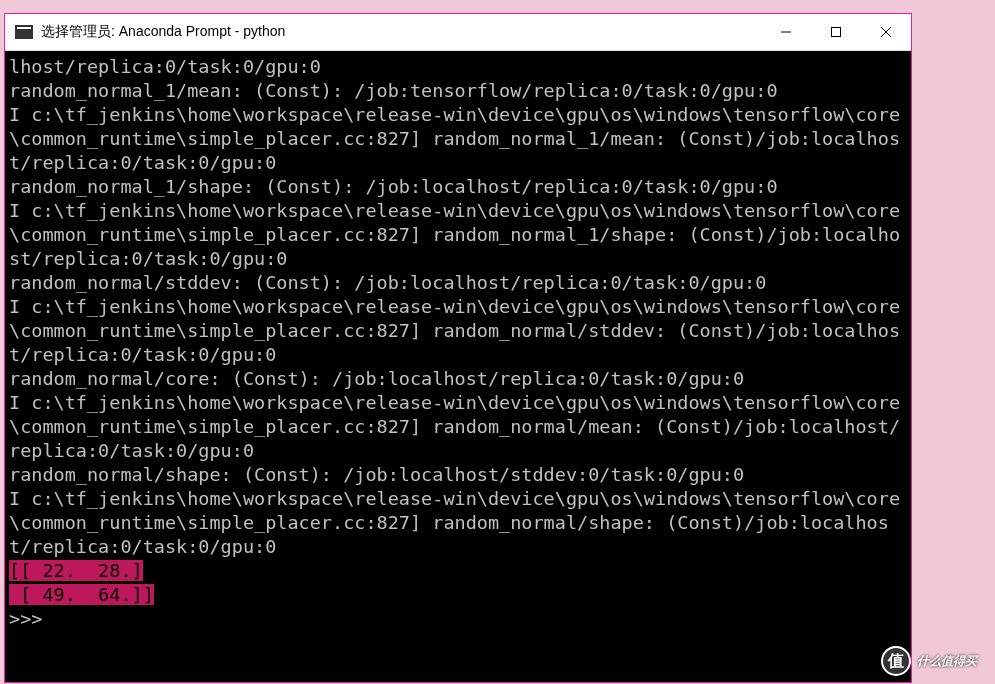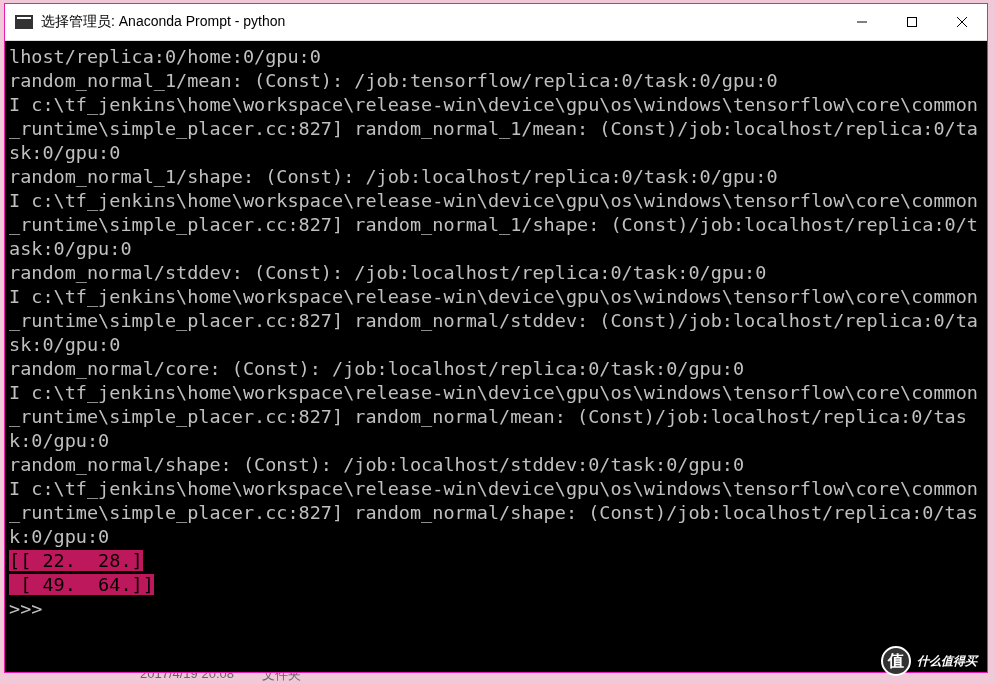--- a/index.html
+++ b/index.html
@@ -10,23 +10,23 @@
     body {
       width: 995px;
       height: 684px;
       background: #f0c8d8;
       font-family: "Microsoft YaHei", sans-serif;
       overflow: hidden;
       position: relative;
     }
     .window {
       position: absolute;
-      top: 3px;
+      top: 13px;
       left: 4px;
-      width: 984px;
+      width: 908px;
       height: 670px;
       background: #fff;
       border: 1px solid #e81cb0;
       display: flex;
       flex-direction: column;
     }
     .titlebar {
       height: 37px;
       background: #fff;
       display: flex;
@@ -162,21 +162,21 @@
           </svg>
       </div>
       <div class="win-btn close">
         <svg width="12" height="12" viewBox="0 0 12 12">
             <line x1="1" y1="1" x2="11" y2="11" stroke="currentColor" stroke-width="1"></line>
             <line x1="11" y1="1" x2="1" y2="11" stroke="currentColor" stroke-width="1"></line>
           </svg>
       </div>
     </div>
   </div>
-  <div class="terminal"><span>lhost/replica:0/home:0/gpu:0</span>
+  <div class="terminal"><span>lhost/replica:0/task:0/gpu:0</span>
 <span>random_normal_1/mean: (Const): /job:tensorflow/replica:0/task:0/gpu:0</span>
 <span>I c:\tf_jenkins\home\workspace\release-win\device\gpu\os\windows\tensorflow\core\common_runtime\simple_placer.cc:827] random_normal_1/mean: (Const)/job:localhost/replica:0/task:0/gpu:0</span>
 <span>random_normal_1/shape: (Const): /job:localhost/replica:0/task:0/gpu:0</span>
 <span>I c:\tf_jenkins\home\workspace\release-win\device\gpu\os\windows\tensorflow\core\common_runtime\simple_placer.cc:827] random_normal_1/shape: (Const)/job:localhost/replica:0/task:0/gpu:0</span>
 <span>random_normal/stddev: (Const): /job:localhost/replica:0/task:0/gpu:0</span>
 <span>I c:\tf_jenkins\home\workspace\release-win\device\gpu\os\windows\tensorflow\core\common_runtime\simple_placer.cc:827] random_normal/stddev: (Const)/job:localhost/replica:0/task:0/gpu:0</span>
 <span>random_normal/core: (Const): /job:localhost/replica:0/task:0/gpu:0</span>
 <span>I c:\tf_jenkins\home\workspace\release-win\device\gpu\os\windows\tensorflow\core\common_runtime\simple_placer.cc:827] random_normal/mean: (Const)/job:localhost/replica:0/task:0/gpu:0</span>
 <span>random_normal/shape: (Const): /job:localhost/stddev:0/task:0/gpu:0</span>
 <span>I c:\tf_jenkins\home\workspace\release-win\device\gpu\os\windows\tensorflow\core\common_runtime\simple_placer.cc:827] random_normal/shape: (Const)/job:localhost/replica:0/task:0/gpu:0</span>

